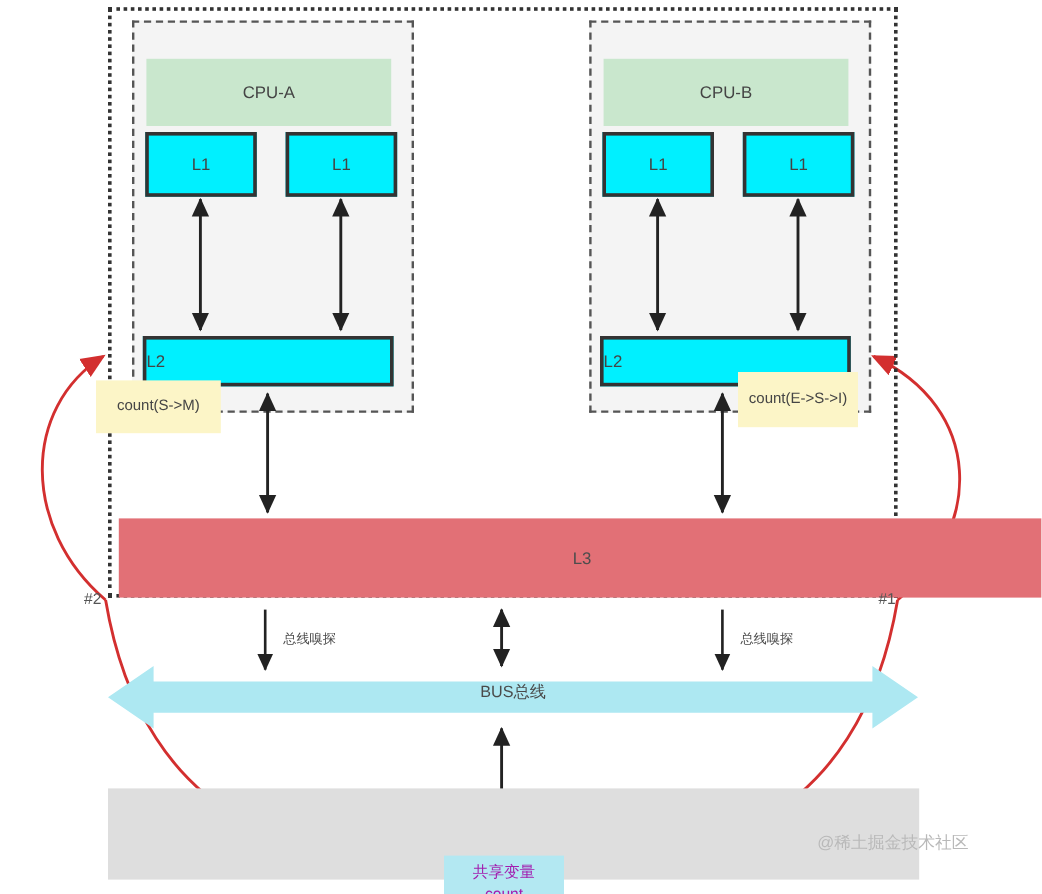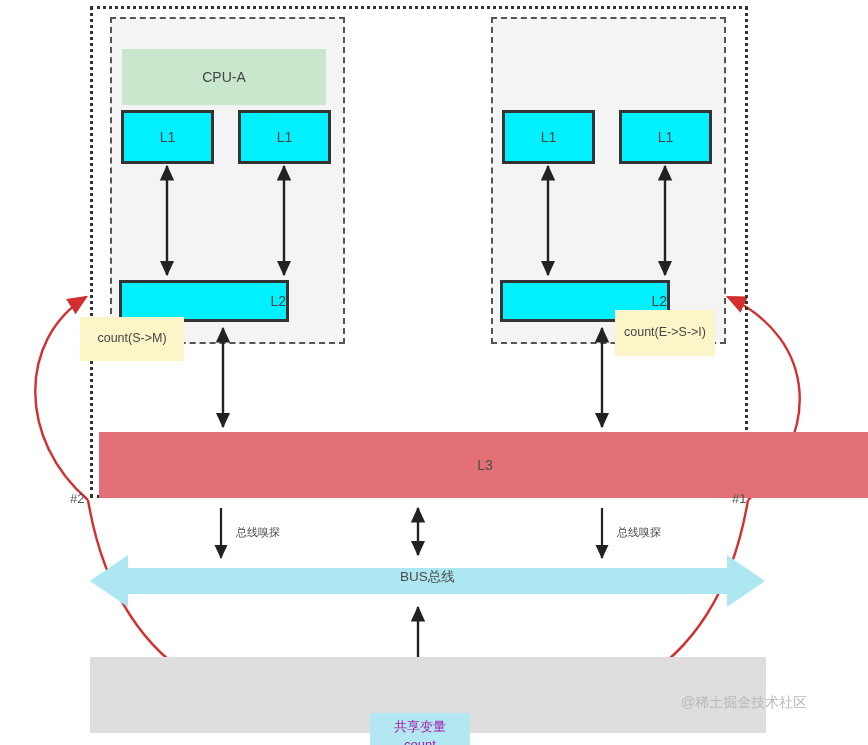--- a/index.html
+++ b/index.html
@@ -74,24 +74,24 @@
   #l1-b-0 { left: 502px; }
   #l1-b-1 { left: 619px; }
 
   
   .l2-box {
     background: #00f0ff;
     border: 3px solid #333333;
     box-sizing: border-box;
     height: 42px;
     top: 280px;
-    width: 170px;
-    display: flex;
-    align-items: center;
-    justify-content: flex-end;
+    width: 209px;
+    display: flex;
+    align-items: center;
+    justify-content: flex-start;
     color: #444444;
     font-size: 14px;
   }
   #l2-a { left: 119px; }
   #l2-b { left: 500px; }
 
   
   #l3-box {
     left: 99px;
     top: 432px;
@@ -214,20 +214,23 @@
     <path d="M 748,500 C 716,690 578,727 470,704" fill="none" stroke="#d32f2f" stroke-width="2.4"></path>
   </svg>
 
   <div class="abs" id="chip-container"></div>
 
   <div class="abs core-group" id="core-group-a"></div>
   <div class="abs core-group" id="core-group-b"></div>
 
   <div class="abs cpu-box" id="cpu-box-a">
     <span>CPU-A</span>
+  </div>
+  <div class="abs cpu-box" id="cpu-box-b">
+    <span>CPU-B</span>
   </div>
 
   <div class="abs l1-box" id="l1-a-0">
     <span>L1</span>
   </div>
   <div class="abs l1-box" id="l1-a-1">
     <span>L1</span>
   </div>
   <div class="abs l1-box" id="l1-b-0">
     <span>L1</span>

